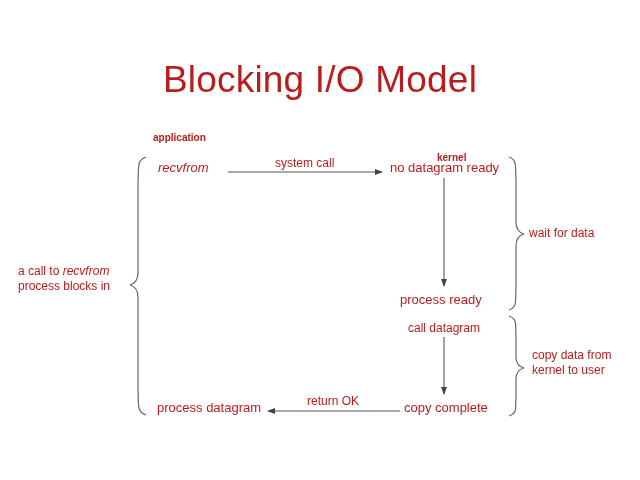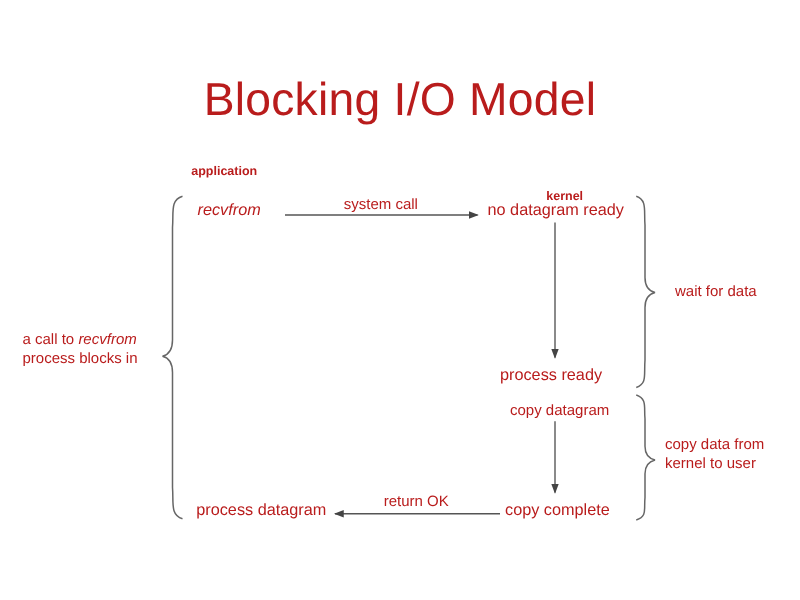--- a/index.html
+++ b/index.html
@@ -65,21 +65,21 @@
   #label-return-ok     { left: 307px; top: 394px; }
   #label-copy-datagram { left: 408px; top: 321px; }
 
   
   .side-note {
     font-size: 12px;
     line-height: 15px;
     white-space: nowrap;
   }
   #note-process-blocks { left: 18px;  top: 264px; }
-  #note-wait-for-data  { left: 540px; top: 226px; }
+  #note-wait-for-data  { left: 529px; top: 226px; }
   #note-copy-data      { left: 532px; top: 348px; }
   .side-note .ital { font-style: italic; }
 
   
   #vector {
     left: 0; top: 0;
     width: 640px; height: 480px;
     pointer-events: none;
   }
 </style>
@@ -100,21 +100,21 @@
   <div class="abs node" id="node-datagram-ready">process  ready</div>
 
   <div class="abs node" id="node-copy-complete">copy  complete</div>
 
   <div class="abs node" id="node-process-datagram">process datagram</div>
 
   <div class="abs edge-label" id="label-system-call">system  call</div>
 
   <div class="abs edge-label" id="label-return-ok">return OK</div>
 
-  <div class="abs edge-label" id="label-copy-datagram">copy  datagram</div>
+  <div class="abs edge-label" id="label-copy-datagram">call  datagram</div>
 
   <div class="abs side-note" id="note-process-blocks">
     <div><span>a call to </span><span class="ital">recvfrom</span></div>
     <div>process blocks in</div>
   </div>
 
   <div class="abs side-note" id="note-wait-for-data">wait for data</div>
 
   <div class="abs side-note" id="note-copy-data">
     <div>copy data from</div>

